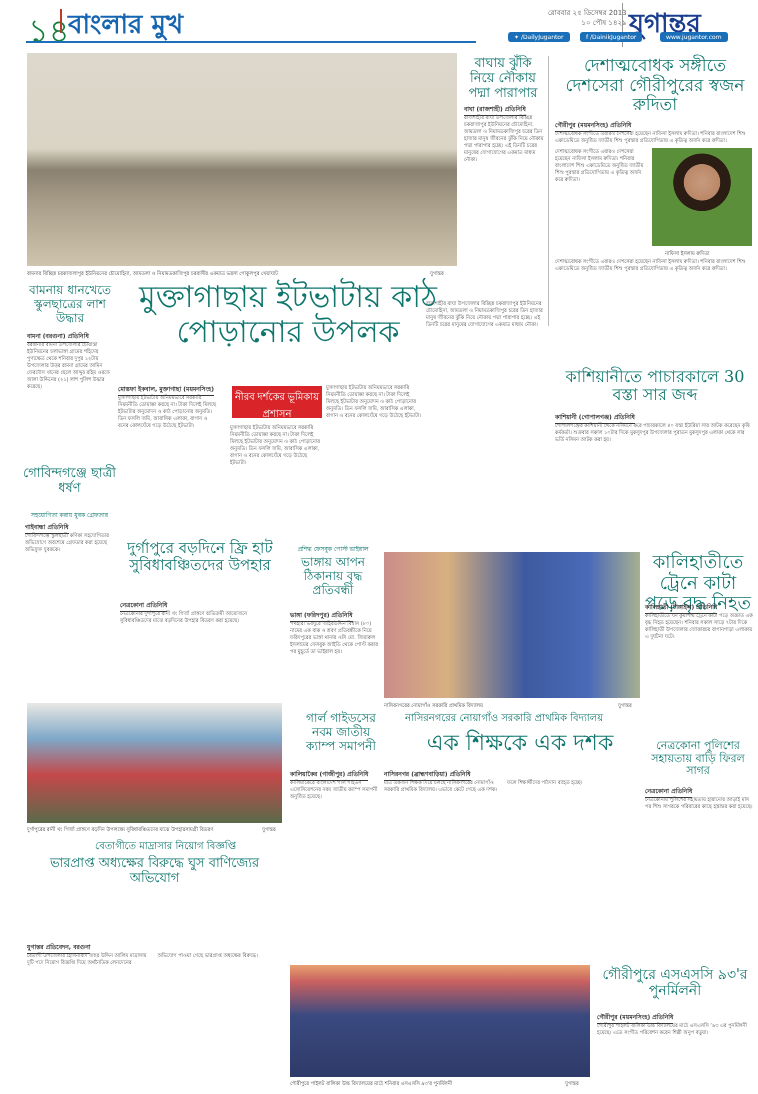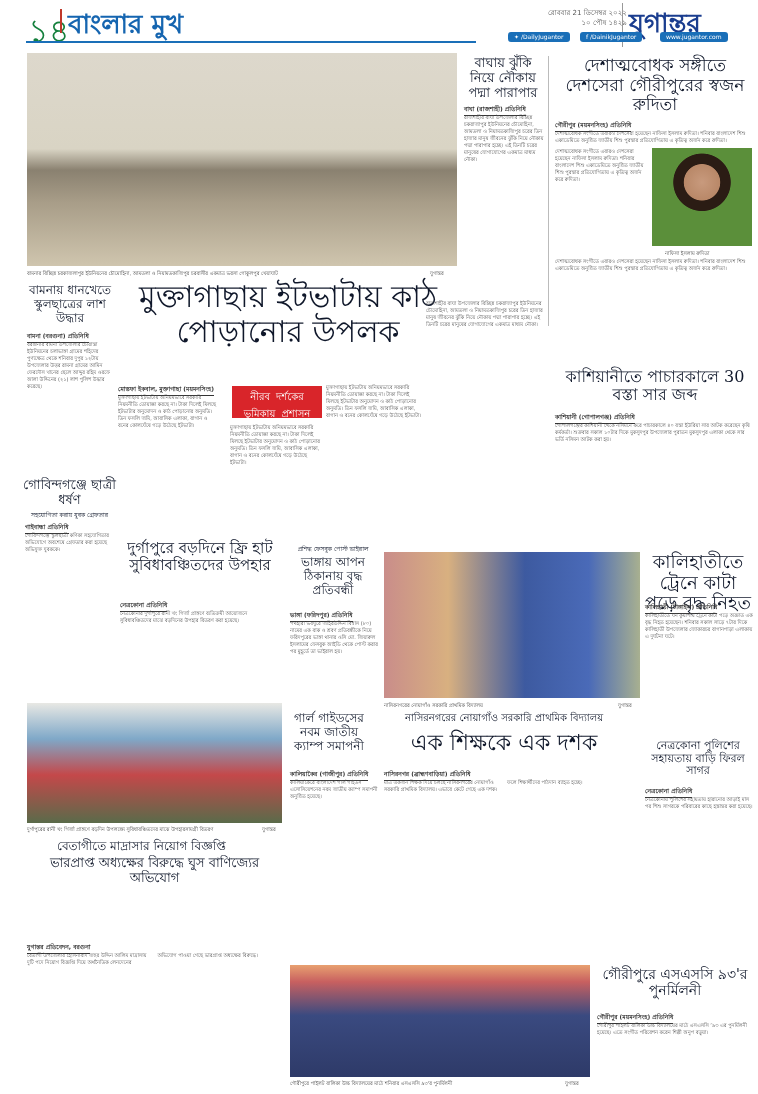--- a/index.html
+++ b/index.html
@@ -8,35 +8,35 @@
 .hdr-num{left:28px;top:6px;font-size:32px;color:#15803d}
 .hdr-bar{left:60px;top:9px;width:2px;height:24px;background:#c0392b}
 .hdr-sec{left:68px;top:4px;font-size:26px;font-weight:bold;color:#1565b0}
 .hdr-line{left:26px;top:41px;width:450px;height:2px;background:#1a6fb8}
 .date{left:548px;top:8px;font-size:7px;color:#555;text-align:right;line-height:10px}
 .logo{left:622px;top:3px;font-size:26px;font-weight:bold;color:#1a3d8f;font-family:"DejaVu Serif",serif;border-left:1px solid #999;padding-left:6px}
 .social{top:32px;height:10px;border-radius:3px;background:#1a6fb8;color:#fff;font-size:6px;line-height:10px;padding:0 6px}
 .photo{background:linear-gradient(#ddd8cc 0%,#d9d4c4 45%,#8a8170 55%,#a89d88 70%,#cfc5ae 100%)}
 .cap{font-size:5px;color:#444}
 .body-text{font-size:5px;line-height:7px;color:#555;overflow:hidden}
-.headline{font-family:"DejaVu Serif",serif;color:#0f172a;text-align:center;line-height:1.15}
+.headline{font-family:"DejaVu Serif",serif;color:#0f766e;text-align:center;line-height:1.15}
 .byline{font-size:6px;font-weight:bold;color:#333;border-bottom:1px solid #333;display:inline-block}
-.redbox{background:#d9252a;color:#fff;text-align:center;font-family:Liberation Mono, monospace}
+.redbox{background:#d9252a;color:#fff;text-align:center;font-family:Liberation Serif, serif}
 .vline{width:1px;background:#bbb}
 .girl{background:radial-gradient(circle at 50% 35%,#c89a7d 0,#b98868 22%,#2b1c14 23%,#2b1c14 35%,#5b8f3a 36%),#5b8f3a}
 </style>
 </head>
 <body>
 
 <div class="abs hdr-num">১৪</div>
 <div class="abs hdr-bar"></div>
 <div class="abs hdr-sec">বাংলার মুখ</div>
 <div class="abs hdr-line"></div>
 <div class="abs date">
-  <div>রোববার 21 ডিসেম্বর ২০২২</div>
+  <div>রোববার ২৫ ডিসেম্বর 2013</div>
   <div>১০ পৌষ ১৪২৯</div>
 </div>
 <div class="abs logo">যুগান্তর</div>
 <div class="abs social" style="left:508px"><span>✦</span> <span>/DailyJugantor</span></div>
 <div class="abs social" style="left:580px"><span>f</span> <span>/DainikJugantor</span></div>
 <div class="abs social" style="left:660px"><span>www.jugantor.com</span></div>
 
 <div class="abs photo" style="left:27px;top:53px;width:430px;height:213px"></div>
 <div class="abs cap" style="left:27px;top:270px;width:380px">বামনার বিচ্ছিন্ন চরকাজলাপুর ইউনিয়নের চৌমোহিনা, আমতলা ও নিয়ামতকাজিপুর চরবাসীর একমাত্র ভরসা গোকুলপুর খেয়াঘাট</div>
 <div class="abs cap" style="left:430px;top:270px">যুগান্তর</div>
@@ -63,21 +63,21 @@
 <div class="abs body-text" style="left:118px;top:394px;width:100px;height:110px">মুক্তাগাছায় ইটভাটায় অনিয়মভাবে সরকারি নিয়মনীতি তোয়াক্কা করছে না। টাকা দিলেই মিলছে ইটভাটার অনুমোদন ও কাঠ পোড়ানোর অনুমতি। তিন ফসলি জমি, আবাসিক এলাকা, বাগান ও বনের কোলঘেঁষে গড়ে উঠেছে ইটভাটা।</div>
 <div class="abs redbox" style="left:232px;top:386px;width:90px;height:32px;font-size:10px;padding-top:3px">নীরব দর্শকের ভূমিকায় প্রশাসন</div>
 <div class="abs body-text" style="left:230px;top:424px;width:92px;height:80px">মুক্তাগাছায় ইটভাটায় অনিয়মভাবে সরকারি নিয়মনীতি তোয়াক্কা করছে না। টাকা দিলেই মিলছে ইটভাটার অনুমোদন ও কাঠ পোড়ানোর অনুমতি। তিন ফসলি জমি, আবাসিক এলাকা, বাগান ও বনের কোলঘেঁষে গড়ে উঠেছে ইটভাটা।</div>
 <div class="abs body-text" style="left:326px;top:384px;width:96px;height:120px">মুক্তাগাছায় ইটভাটায় অনিয়মভাবে সরকারি নিয়মনীতি তোয়াক্কা করছে না। টাকা দিলেই মিলছে ইটভাটার অনুমোদন ও কাঠ পোড়ানোর অনুমতি। তিন ফসলি জমি, আবাসিক এলাকা, বাগান ও বনের কোলঘেঁষে গড়ে উঠেছে ইটভাটা।</div>
 <div class="abs body-text" style="left:426px;top:300px;width:120px;height:204px">রাজশাহীর বাঘা উপজেলার বিচ্ছিন্ন চকরাজাপুর ইউনিয়নের চৌমোহিনা, আমতলা ও নিয়ামতকাজিপুর চরের তিন হাজার মানুষ জীবনের ঝুঁকি নিয়ে নৌকায় পদ্মা পারাপার হচ্ছে। এই তিনটি চরের মানুষের যোগাযোগের একমাত্র মাধ্যম নৌকা।</div>
 
 <div class="abs headline" style="left:555px;top:368px;width:200px;font-size:16px">কাশিয়ানীতে পাচারকালে 30 বস্তা সার জব্দ</div>
 <div class="abs byline" style="left:555px;top:412px">কাশিয়ানী (গোপালগঞ্জ) প্রতিনিধি</div>
 <div class="abs body-text" style="left:555px;top:422px;width:200px;height:90px">গোপালগঞ্জের কাশিয়ানী থেকে নসিমনে করে পাচারকালে ৪০ বস্তা ইউরিয়া সার আটক করেছেন কৃষি কর্মকর্তা। শুক্রবার সকাল ১০টার দিকে মুকসুদপুর উপজেলার পুরাতন মুকসুদপুর এলাকা থেকে সার ভর্তি নসিমন আটক করা হয়।</div>
 
-<div class="abs headline" style="left:22px;top:478px;width:95px;font-size:13px">গোবিন্দগঞ্জে ছাত্রী ধর্ষণ</div>
+<div class="abs headline" style="left:22px;top:466px;width:95px;font-size:13px">গোবিন্দগঞ্জে ছাত্রী ধর্ষণ</div>
 <div class="abs headline" style="left:22px;top:512px;width:95px;font-size:6px">সহযোগিতা করায় যুবক গ্রেফতার</div>
 <div class="abs byline" style="left:25px;top:522px">গাইবান্ধা প্রতিনিধি</div>
 <div class="abs body-text" style="left:25px;top:532px;width:90px;height:160px">গোবিন্দগঞ্জে স্কুলছাত্রী কণিকা সহযোগিতার অভিযোগে অবশেষে গ্রেফতার করা হয়েছে অভিযুক্ত যুবককে।</div>
 
 <div class="abs headline" style="left:120px;top:540px;width:160px;font-size:15px">দুর্গাপুরে বড়দিনে ফ্রি হাট সুবিধাবঞ্চিতদের উপহার</div>
 <div class="abs byline" style="left:120px;top:600px">নেত্রকোনা প্রতিনিধি</div>
 <div class="abs body-text" style="left:120px;top:610px;width:160px;height:90px">নেত্রকোনার দুর্গাপুরে রানী খং গির্জা প্রাঙ্গণে ব্যতিক্রমী আয়োজনে সুবিধাবঞ্চিতদের মাঝে বড়দিনের উপহার বিতরণ করা হয়েছে।</div>
 <div class="abs" style="left:27px;top:703px;width:255px;height:120px;background:linear-gradient(#e8e8e4 0,#7fa8c8 30%,#c4484a 60%,#5a6b4a 100%)"></div>
 <div class="abs cap" style="left:27px;top:826px;width:220px">দুর্গাপুরের রানী খং গির্জা প্রাঙ্গণে বড়দিন উপলক্ষ্যে সুবিধাবঞ্চিতদের মাঝে উপহারসামগ্রী বিতরণ</div>
 <div class="abs cap" style="left:262px;top:826px">যুগান্তর</div>
@@ -88,34 +88,34 @@
 <div class="abs body-text" style="left:290px;top:620px;width:88px;height:82px">পথহারা ভবঘুরে জহিরউদ্দিন বিশ্বাস (৮০) নামের এক বাক ও শ্রবণ প্রতিবন্ধীকে নিয়ে ফরিদপুরের ভাঙ্গা থানার ওসি মো. জিয়ারুল ইসলামের ফেসবুক আইডি থেকে পোস্ট করার পর মুহূর্তে তা ভাইরাল হয়।</div>
 
 <div class="abs" style="left:384px;top:552px;width:256px;height:146px;background:linear-gradient(90deg,#c98d8a 0,#d8b080 25%,#3d5aa0 55%,#4a6ab8 80%,#a8b090 100%)"></div>
 <div class="abs cap" style="left:384px;top:702px">নাসিরনগরের নোয়াগাঁও সরকারি প্রাথমিক বিদ্যালয়</div>
 <div class="abs cap" style="left:618px;top:702px">যুগান্তর</div>
 
 <div class="abs headline" style="left:642px;top:552px;width:112px;font-size:18px">কালিহাতীতে ট্রেনে কাটা পড়ে বৃদ্ধ নিহত</div>
 <div class="abs byline" style="left:645px;top:602px">কালিহাতী (টাঙ্গাইল) প্রতিনিধি</div>
 <div class="abs body-text" style="left:645px;top:612px;width:110px;height:122px">কালিহাতীতে ঘন কুয়াশায় ট্রেনে কাটা পড়ে অজ্ঞাত এক বৃদ্ধ নিহত হয়েছেন। শনিবার সকাল সাড়ে ৭টার দিকে কালিহাতী উপজেলার জোকারচর বাগানপাড়া এলাকায় এ দুর্ঘটনা ঘটে।</div>
 
-<div class="abs headline" style="left:284px;top:712px;width:90px;font-size:12px">গার্ল গাইডসের নবম জাতীয় ক্যাম্প সমাপনী</div>
+<div class="abs headline" style="left:296px;top:712px;width:90px;font-size:12px">গার্ল গাইডসের নবম জাতীয় ক্যাম্প সমাপনী</div>
 <div class="abs byline" style="left:290px;top:769px">কালিয়াকৈর (গাজীপুর) প্রতিনিধি</div>
 <div class="abs body-text" style="left:290px;top:779px;width:88px;height:160px">কালিয়াকৈরে বাংলাদেশ গার্ল গাইডস এসোসিয়েশনের নবম জাতীয় ক্যাম্প সমাপনী অনুষ্ঠিত হয়েছে।</div>
 
 <div class="abs headline" style="left:384px;top:712px;width:240px;font-size:10px">নাসিরনগরের নোয়াগাঁও সরকারি প্রাথমিক বিদ্যালয়</div>
-<div class="abs headline" style="left:384px;top:730px;width:240px;font-size:22px">এক শিক্ষকে এক দশক</div>
+<div class="abs headline" style="left:400px;top:730px;width:240px;font-size:22px">এক শিক্ষকে এক দশক</div>
 <div class="abs byline" style="left:384px;top:769px">নাসিরনগর (ব্রাহ্মণবাড়িয়া) প্রতিনিধি</div>
 <div class="abs body-text" style="left:384px;top:779px;width:240px;height:154px;column-count:2;column-gap:6px">মাত্র একজন শিক্ষক দিয়ে চলছে নাসিরনগরের নোয়াগাঁও সরকারি প্রাথমিক বিদ্যালয়। এভাবে কেটে গেছে এক দশক। ফলে শিক্ষার্থীদের পাঠদান ব্যাহত হচ্ছে।</div>
 
 <div class="abs headline" style="left:642px;top:740px;width:112px;font-size:11px">নেত্রকোনা পুলিশের সহায়তায় বাড়ি ফিরল সাগর</div>
 <div class="abs byline" style="left:645px;top:786px">নেত্রকোনা প্রতিনিধি</div>
 <div class="abs body-text" style="left:645px;top:796px;width:110px;height:138px">নেত্রকোনায় পুলিশের সহায়তায় হারানোর আড়াই মাস পর শিশু সাগরকে পরিবারের কাছে হস্তান্তর করা হয়েছে।</div>
 
-<div class="abs headline" style="left:14px;top:840px;width:255px;font-size:12px">বেতাগীতে মাদ্রাসার নিয়োগ বিজ্ঞপ্তি</div>
+<div class="abs headline" style="left:38px;top:840px;width:255px;font-size:10px">বেতাগীতে মাদ্রাসার নিয়োগ বিজ্ঞপ্তি</div>
 <div class="abs headline" style="left:27px;top:856px;width:255px;font-size:13px">ভারপ্রাপ্ত অধ্যক্ষের বিরুদ্ধে ঘুস বাণিজ্যের অভিযোগ</div>
 <div class="abs byline" style="left:27px;top:942px">যুগান্তর প্রতিবেদন, বরগুনা</div>
 <div class="abs body-text" style="left:27px;top:952px;width:255px;height:136px;column-count:2;column-gap:6px">বেতাগী উপজেলার হোসনাবাদ জহুর উদ্দিন আলিম মাদ্রাসায় দুটি পদে নিয়োগ বিজ্ঞপ্তি দিয়ে অর্থনৈতিক লেনদেনের অভিযোগ পাওয়া গেছে ভারপ্রাপ্ত অধ্যক্ষের বিরুদ্ধে।</div>
 
 <div class="abs" style="left:290px;top:965px;width:300px;height:112px;background:linear-gradient(#e8a070 0,#c86060 15%,#3a4a80 45%,#2e3a68 100%)"></div>
 <div class="abs cap" style="left:290px;top:1080px">গৌরীপুরে পাইলট বালিকা উচ্চ বিদ্যালয়ের মাঠে শনিবার এসএসসি ৯৩'র পুনর্মিলনী</div>
 <div class="abs cap" style="left:565px;top:1080px">যুগান্তর</div>
 <div class="abs headline" style="left:595px;top:966px;width:160px;font-size:14px">গৌরীপুরে এসএসসি ৯৩'র পুনর্মিলনী</div>
 <div class="abs byline" style="left:597px;top:1012px">গৌরীপুর (ময়মনসিংহ) প্রতিনিধি</div>
 <div class="abs body-text" style="left:597px;top:1022px;width:158px;height:66px">গৌরীপুর পাইলট বালিকা উচ্চ বিদ্যালয়ের মাঠে এসএসসি ’৯৩ এর পুনর্মিলনী হয়েছে। এতে সংগীত পরিবেশন করেন শিল্পী অনুপ বড়ুয়া।</div>

